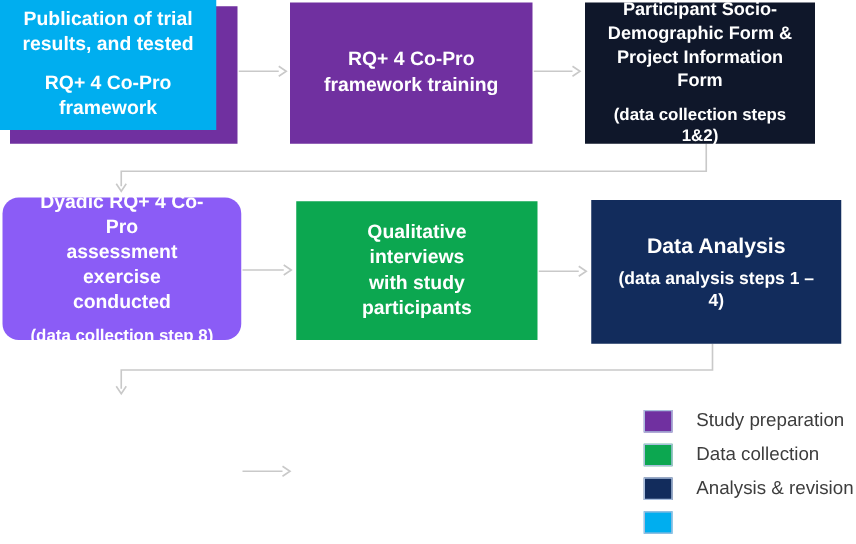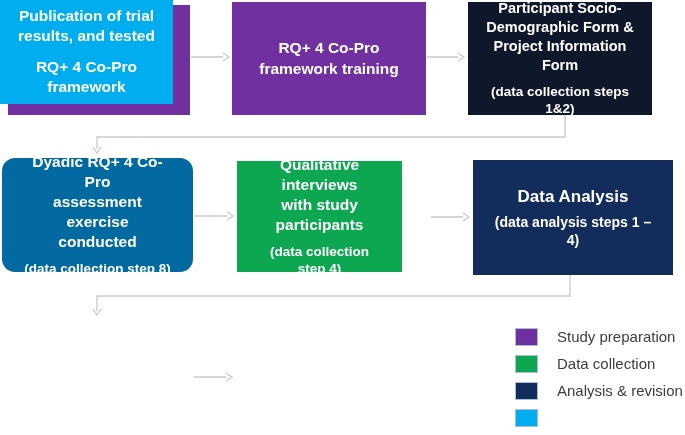--- a/index.html
+++ b/index.html
@@ -12,21 +12,21 @@
     justify-content:center;color:#ffffff;text-align:center;box-sizing:border-box;
     padding:6px 18px;
   }
   .btext{white-space:pre-line;font-weight:600;font-size:15.5px;line-height:1.3;}
   .bnote{white-space:pre-line;font-weight:600;font-size:13.5px;line-height:1.25;margin-top:9px;}
   .b1{left:8px;top:5px;width:182px;height:110px;}
   .b2{left:232px;top:2px;width:194px;height:113px;}
   .b3{left:468px;top:2px;width:184px;height:113px;}
   .b3 .btext{font-size:14.5px;}
   .b4{left:2px;top:158px;width:191px;height:114px;}
-  .b5{left:237px;top:161px;width:165px;height:111px;}
+  .b5{left:237px;top:161px;width:193px;height:111px;}
   .b6{left:473px;top:160px;width:200px;height:115px;}
   .b6 .btext{font-size:17px;}
   .b6 .bnote{font-size:14px;margin-top:6px;}
   .b8 .btext2{white-space:pre-line;font-weight:600;font-size:15.5px;line-height:1.3;margin-top:11px;}
   #connectors{position:absolute;left:0;top:0;width:685px;height:435px;pointer-events:none;}
   #connectors path{stroke:#c9c9c9;stroke-width:1.3;fill:none;}
   .legend{position:absolute;left:515px;top:328px;}
   .legend-row{display:flex;align-items:center;margin-bottom:9px;height:18px;}
   .swatch{
     width:23px;height:18px;border:1px solid #a9bedd;box-sizing:border-box;
@@ -68,32 +68,31 @@
 framework training</div>
   </div>
 
   <div class="box b3" style="background-color: #0f172a;">
     <div class="btext">Participant Socio-
 Demographic Form &amp;
 Project Information Form</div>
     <div class="bnote">(data collection steps 1&amp;2)</div>
   </div>
 
-  <div class="box b4" style="background-color: #0369a1; border-radius: 13px;">
+  <div class="box b4" style="background-color: #8b5cf6; border-radius: 13px;">
     <div class="btext">Dyadic RQ+ 4 Co-Pro
 assessment exercise
 conducted</div>
     <div class="bnote">(data collection step 8)</div>
   </div>
 
   <div class="box b5" style="background-color: rgb(12, 167, 80);">
     <div class="btext">Qualitative interviews
 with study
 participants</div>
-    <div class="bnote">(data collection step 4)</div>
   </div>
 
   <div class="box b6" style="background-color: rgb(18, 44, 92);">
     <div class="btext">Data Analysis</div>
     <div class="bnote">(data analysis steps 1 –4)</div>
   </div>
 
   <div class="box b7" style="background-color: rgb(18, 44, 92);">
     <div class="btext">Revision of the
 RQ+ 4 Co-Pro

